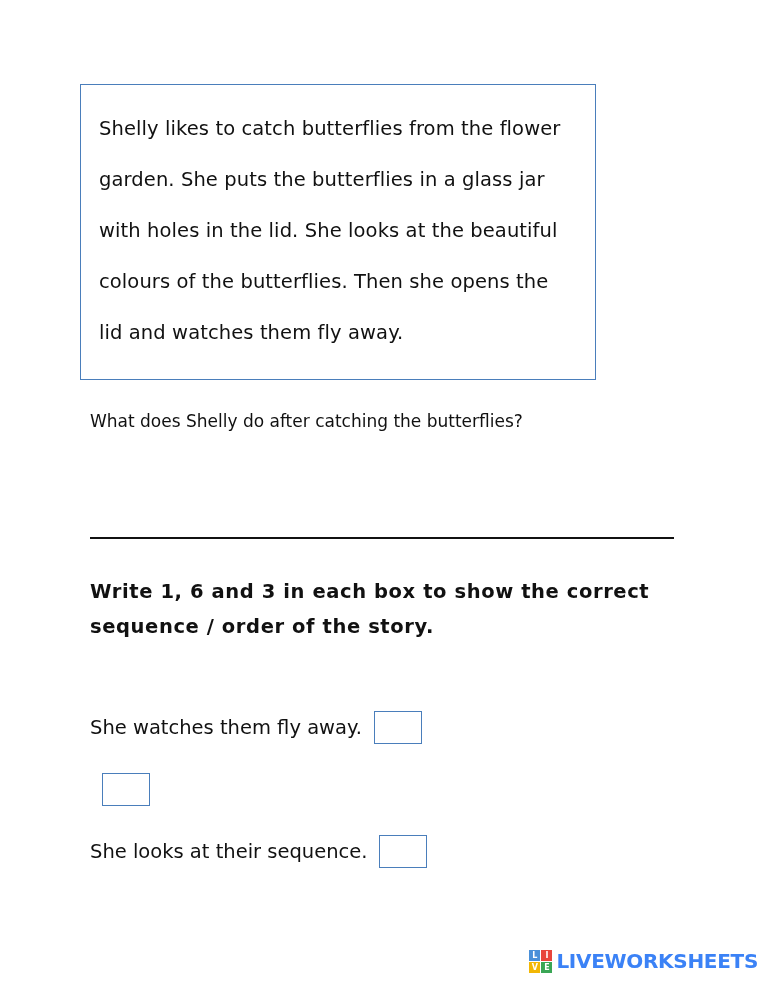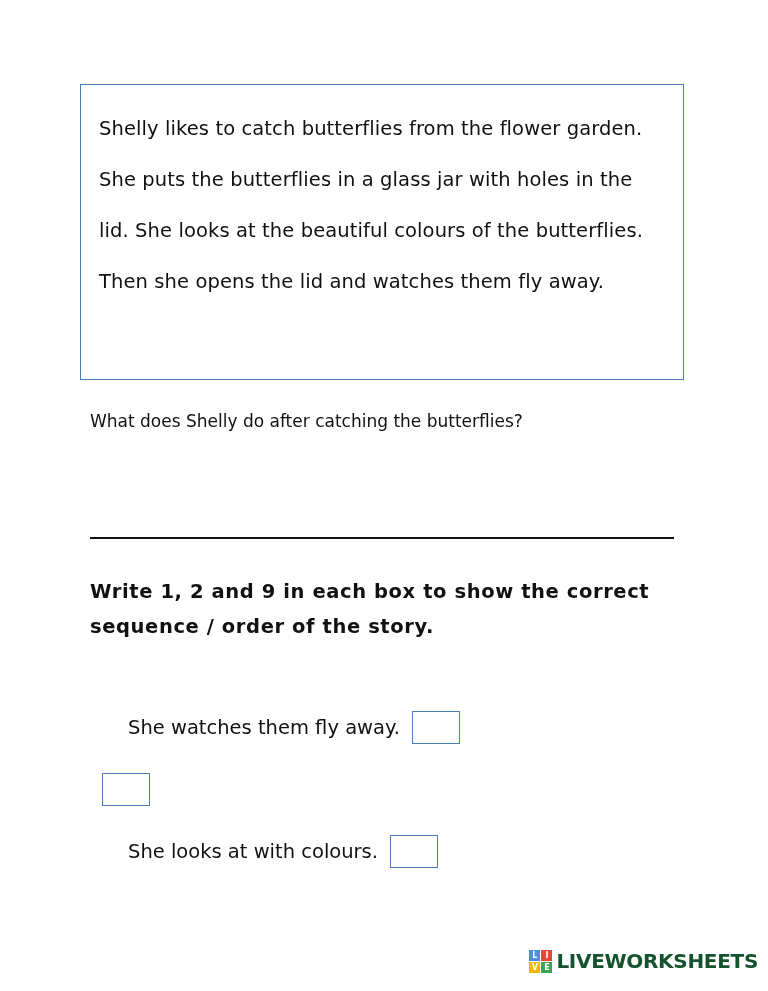--- a/index.html
+++ b/index.html
@@ -20,21 +20,21 @@
     position: absolute;
     inset: 0;
     background: #ffffff;
   }
 
   
   .passage-box {
     position: absolute;
     left: 80px;
     top: 84px;
-    width: 604px;
+    width: 516px;
     height: 296px;
     border: 1px solid #4a7ebb;
     box-sizing: border-box;
     padding: 18px 20px 0 18px;
   }
   .passage-text {
     font-size: 19.5px;
     line-height: 51px;
     color: #111111;
     letter-spacing: 0.1px;
@@ -86,21 +86,20 @@
   }
   .seq-item {
     display: flex;
     align-items: center;
     height: 62px;
   }
   .seq-label {
     font-size: 19.5px;
     color: #111111;
     white-space: pre;
-    margin-left: 38px;
   }
   .seq-box {
     margin-left: 12px;
     width: 48px;
     height: 33px;
     border: 1px solid #4a7ebb;
     background: #ffffff;
     box-sizing: border-box;
   }
 
@@ -128,53 +127,53 @@
     font-weight: bold;
     font-family: "DejaVu Sans", sans-serif;
   }
   .lm-1 { background: #4a90d9; }
   .lm-2 { background: #e8453c; }
   .lm-3 { background: #f2b705; }
   .lm-4 { background: #3aa655; }
   .logo-text {
     font-size: 20px;
     font-weight: bold;
-    color: #14532d;
+    color: #3b82f6;
     letter-spacing: -0.3px;
     font-family: "DejaVu Sans", sans-serif;
   }
 </style>
 </head>
 <body>
 
 <div class="page">
 
   <div class="passage-box">
     <div class="passage-text">Shelly likes to catch butterflies from the flower garden. She puts the butterflies in a glass jar with holes in the lid. She looks at the beautiful colours of the butterflies. Then she opens the lid and watches them fly away.</div>
   </div>
 
   <div class="question">What does Shelly do after catching the butterflies?</div>
 
   <div class="answer-line"></div>
 
-  <div class="instruction">Write 1, 2 and 9 in each box to show the correct sequence / order of the story.</div>
+  <div class="instruction">Write 1, 6 and 3 in each box to show the correct sequence / order of the story.</div>
 
   <div class="seq-list">
 
     <div class="seq-item">
       <span class="seq-label">She watches them fly away.</span>
       <span class="seq-box"></span>
     </div>
 
     <div class="seq-item">
       <span class="seq-box"></span>
     </div>
 
     <div class="seq-item">
-      <span class="seq-label">She looks at with colours.</span>
+      <span class="seq-label">She looks at their sequence.</span>
       <span class="seq-box"></span>
     </div>
 
   </div>
 
   <div class="footer-logo">
     <div class="logo-mark">
       <span class="lm-1">L</span>
       <span class="lm-2">I</span>
       <span class="lm-3">V</span>

